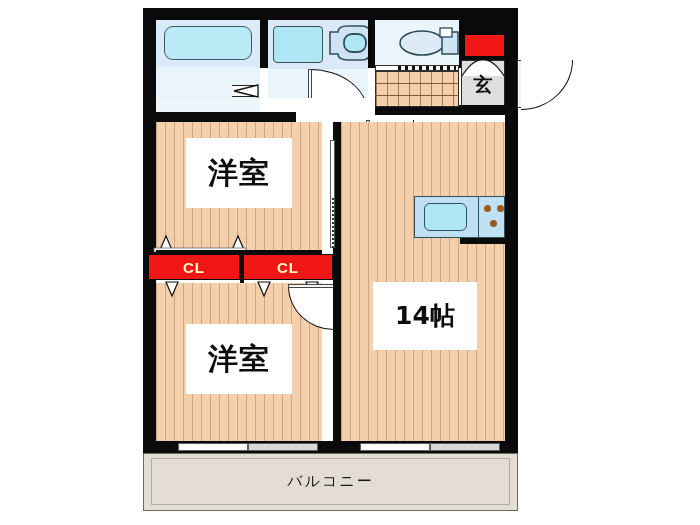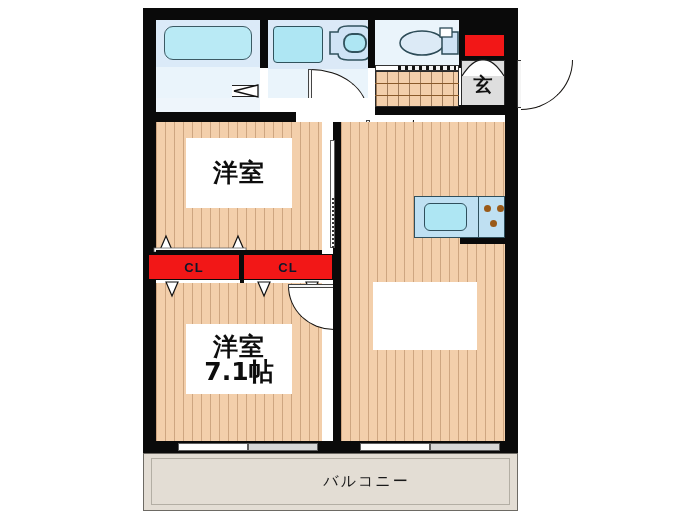--- a/index.html
+++ b/index.html
@@ -45,42 +45,42 @@
   .water { background: #eaf4fb; }
   .water2 { background: #dbe9f7; }
   .tub-fill { background: #b9eaf5; }
   .sink-fill { background: #aee6f3; }
 
   .redbox {
     background: #f21717;
     border: 1px solid #0a0a0a;
   }
   .cl-label {
-    color: #0f172a;
-    font-size: 13px;
+    color: #fef9c3;
+    font-size: 15px;
     font-weight: 600;
     letter-spacing: 1px;
     display: flex;
     align-items: center;
     justify-content: center;
     font-family: "Liberation Sans", sans-serif;
   }
 
   .room-label {
     background: #ffffff;
     display: flex;
     flex-direction: column;
     align-items: center;
     justify-content: center;
     line-height: 1.02;
     color: #0d0d0d;
     font-family: "DejaVu Sans", sans-serif;
     font-weight: 700;
   }
-  .room-label .l1 { font-size: 25px; letter-spacing: 1px; }
+  .room-label .l1 { font-size: 30px; letter-spacing: 1px; }
   .room-label .l2 { font-size: 25px; letter-spacing: 0px; }
 
   .ldk-label .l1 { font-size: 27px; letter-spacing: 1px; font-family:"Liberation Sans", sans-serif; }
   .ldk-label .l2 { font-size: 25px; }
 
   
   .balcony {
     background: #e3ddd4;
     border: 1px solid #6d6a64;
   }
@@ -226,36 +226,36 @@
 
   <div class="abs redbox cl-label" style="left:148px; top:254px; width:92px; height:26px;">CL</div>
   <div class="abs redbox cl-label" style="left:243px; top:254px; width:90px; height:26px;">CL</div>
 
   <div class="abs wall" style="left:240px; top:250px; width:4px; height:34px;"></div>
   <div class="abs wall" style="left:156px; top:250px; width:166px; height:5px;"></div>
 
   <div class="abs wood" style="left:156px; top:283px; width:166px; height:158px;"></div>
   <div class="abs room-label" style="left:186px; top:324px; width:106px; height:70px;">
     <span class="l1">洋室</span>
-    <span class="l2">7.1帖</span>
   </div>
 
   <svg class="abs" style="left:248px; top:281px;" width="80" height="20" viewBox="0 0 80 20">
     <polygon points="10,1 16,15 22,1" fill="#ffffff" stroke="#111" stroke-width="1.2"></polygon>
     <polygon points="58,1 64,15 70,1" fill="#ffffff" stroke="#111" stroke-width="1.2"></polygon>
   </svg>
   <svg class="abs" style="left:160px; top:281px;" width="80" height="20" viewBox="0 0 80 20">
     <polygon points="6,1 12,15 18,1" fill="#ffffff" stroke="#111" stroke-width="1.2"></polygon>
   </svg>
 
   <div class="abs arc arc-bl" style="left:288px; top:286px; width:46px; height:44px; border-top:none; border-right:none;"></div>
   <div class="abs" style="left:288px; top:284px; width:46px; height:4px; background:#f7f7f7; border:1px solid #444;"></div>
 
   <div class="abs wood" style="left:341px; top:122px; width:164px; height:319px;"></div>
   <div class="abs room-label ldk-label" style="left:373px; top:282px; width:104px; height:68px;">
+    <span class="l2">14帖</span>
   </div>
 
   <div class="abs wall" style="left:333px; top:122px; width:8px; height:319px;"></div>
 
   <div class="abs slider-v" style="left:330px; top:140px; width:5px; height:108px;"></div>
   <div class="abs dashline" style="left:332px; top:198px; width:2px; height:52px;"></div>
 
   <div class="abs" style="left:414px; top:196px; width:91px; height:42px; background:#bfe0f2; border:1px solid #2f4f5c;"></div>
   <div class="abs sink-fill" style="left:424px; top:203px; width:43px; height:28px; border:1.6px solid #2f4f5c; border-radius:6px;"></div>
   <div class="abs" style="left:478px; top:196px; width:1px; height:42px; background:#2f4f5c;"></div>
@@ -265,17 +265,17 @@
 
   <div class="abs wall" style="left:460px; top:238px; width:45px; height:6px;"></div>
 
   <div class="abs slider" style="left:178px; top:443px; width:70px; height:8px;"></div>
   <div class="abs slider" style="left:248px; top:443px; width:70px; height:8px; background:#d7d7d7;"></div>
   <div class="abs slider" style="left:360px; top:443px; width:70px; height:8px;"></div>
   <div class="abs slider" style="left:430px; top:443px; width:70px; height:8px; background:#d7d7d7;"></div>
 
   <div class="abs balcony" style="left:143px; top:453px; width:375px; height:58px;"></div>
   <div class="abs balcony-inner" style="left:151px; top:458px; width:359px; height:47px;"></div>
-  <div class="abs" style="left:151px; top:458px; width:359px; height:47px; display:flex; align-items:center; justify-content:center;margin-left:36px;">
+  <div class="abs" style="left:151px; top:458px; width:359px; height:47px; display:flex; align-items:center; justify-content:center;">
     <span class="balcony-text">バルコニー</span>
   </div>
 
 </div>
 
 </body></html>

